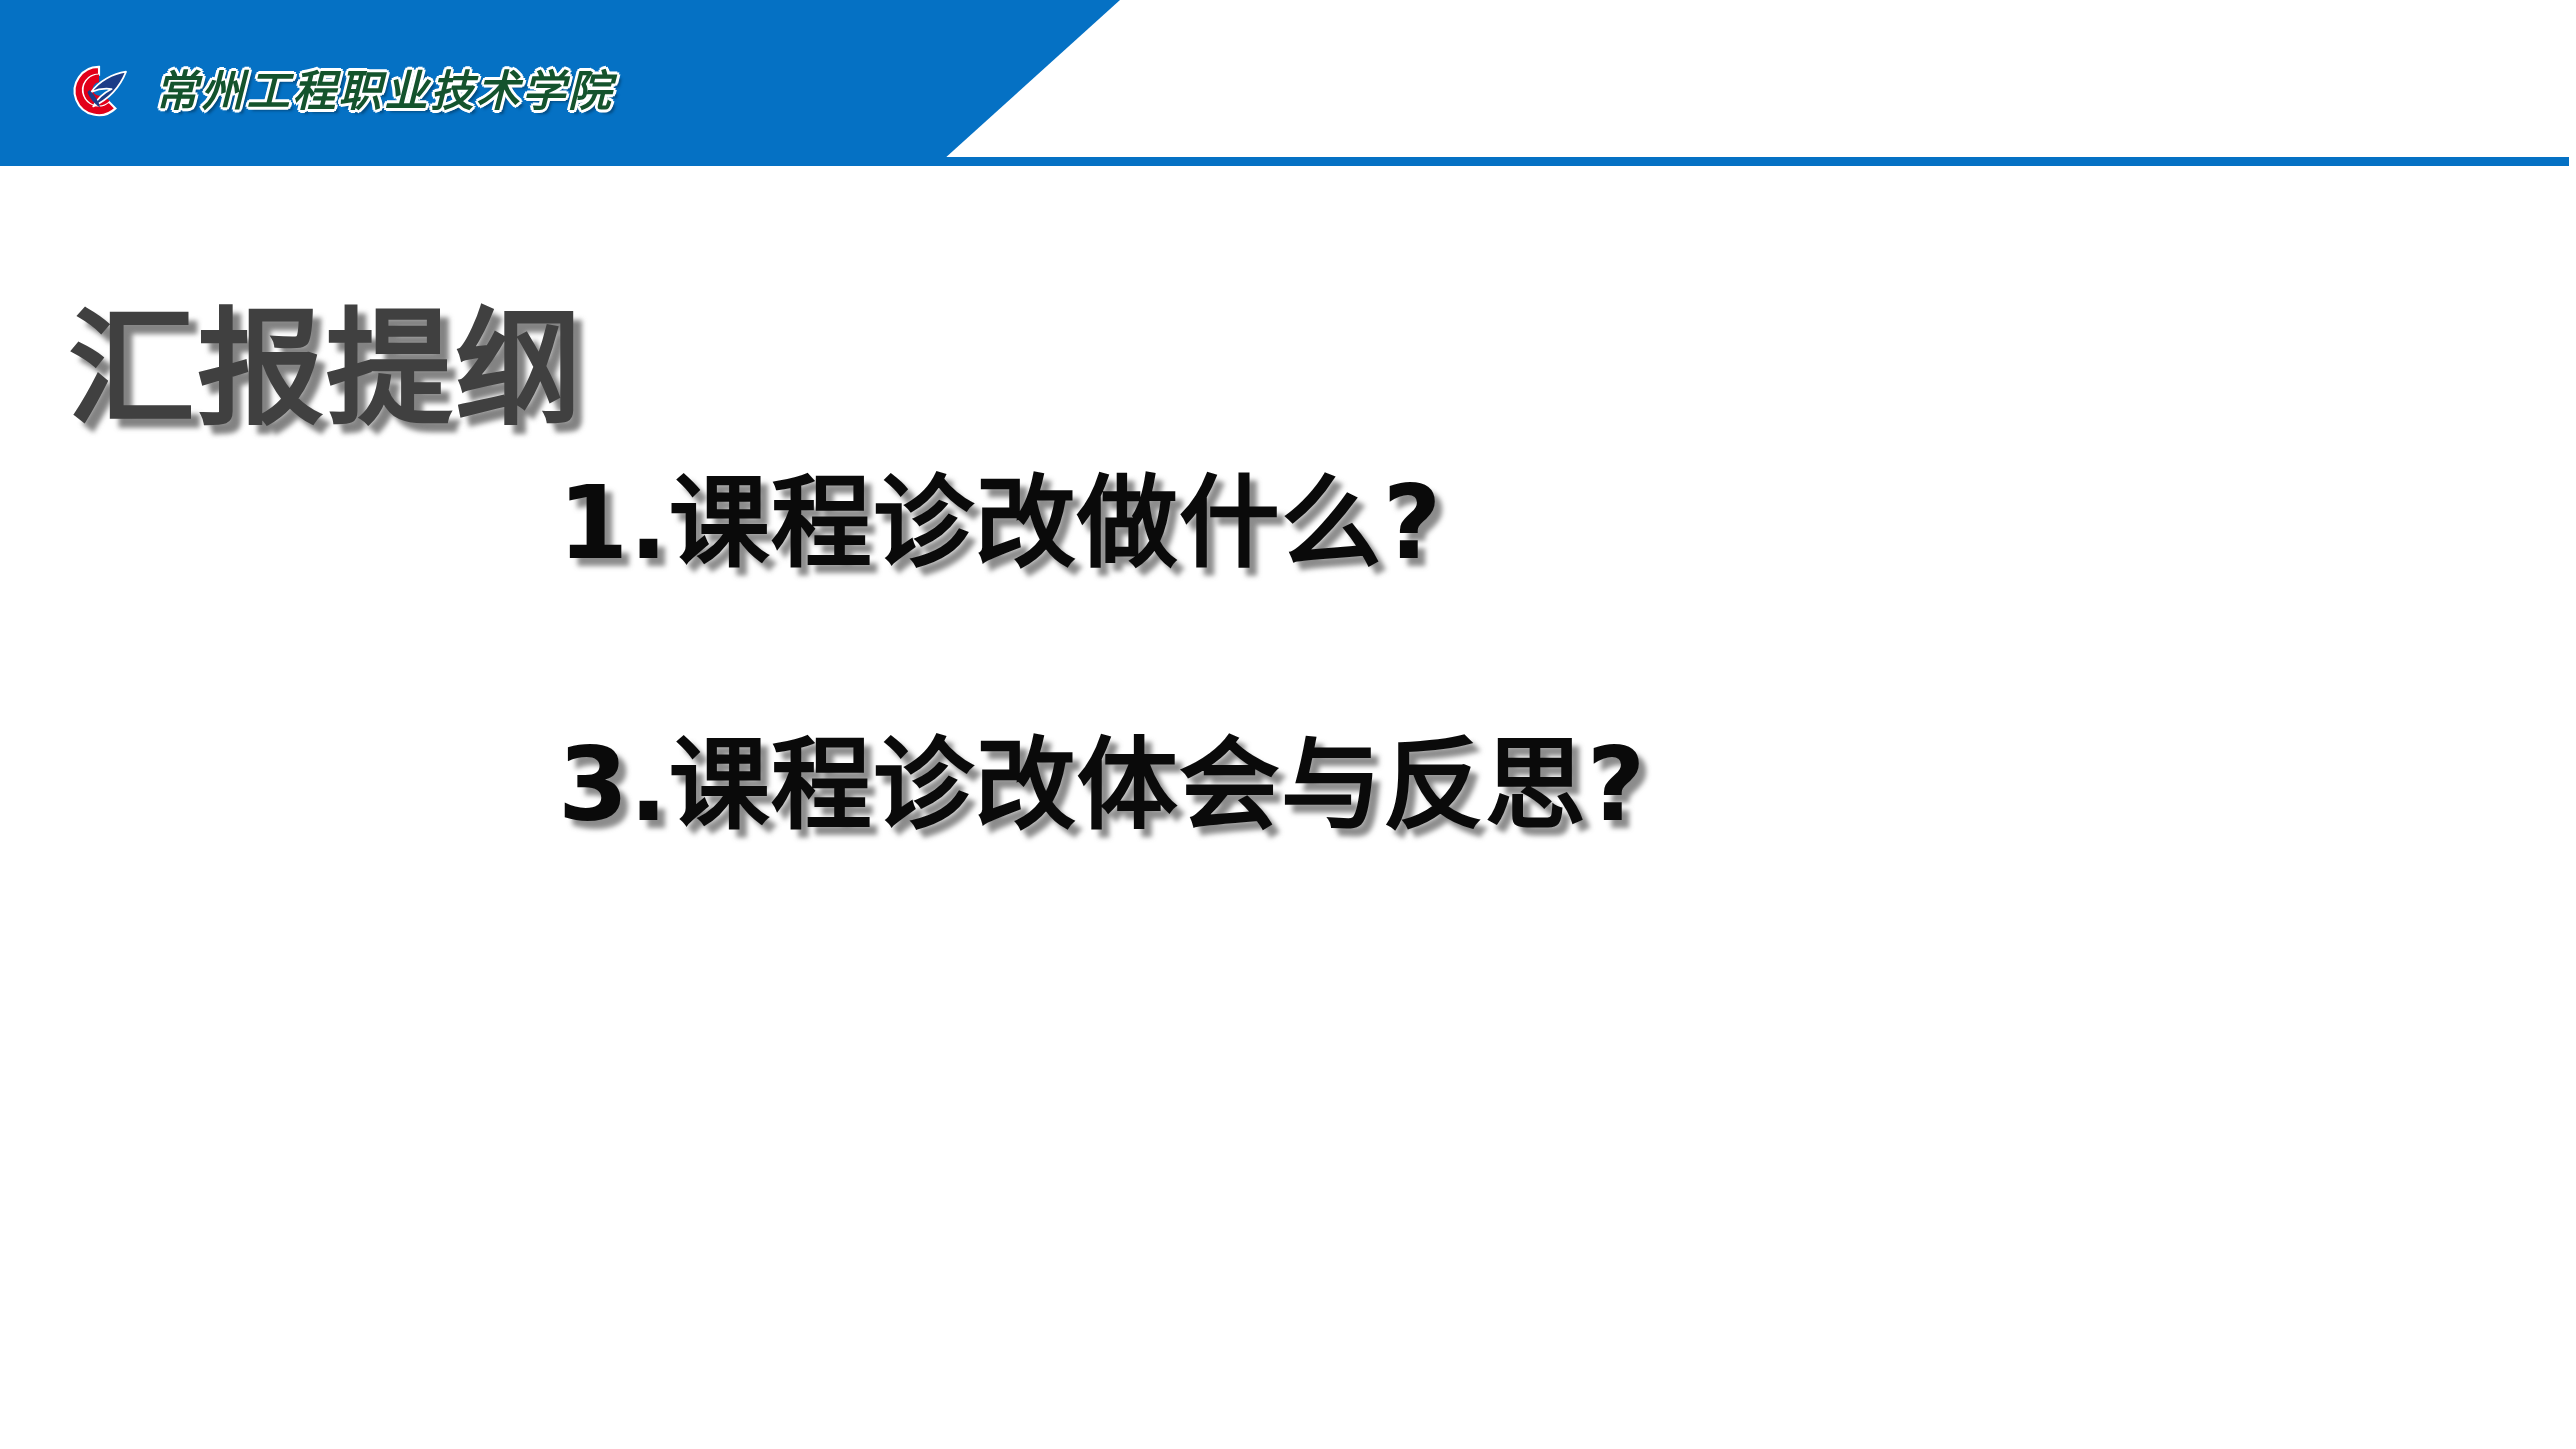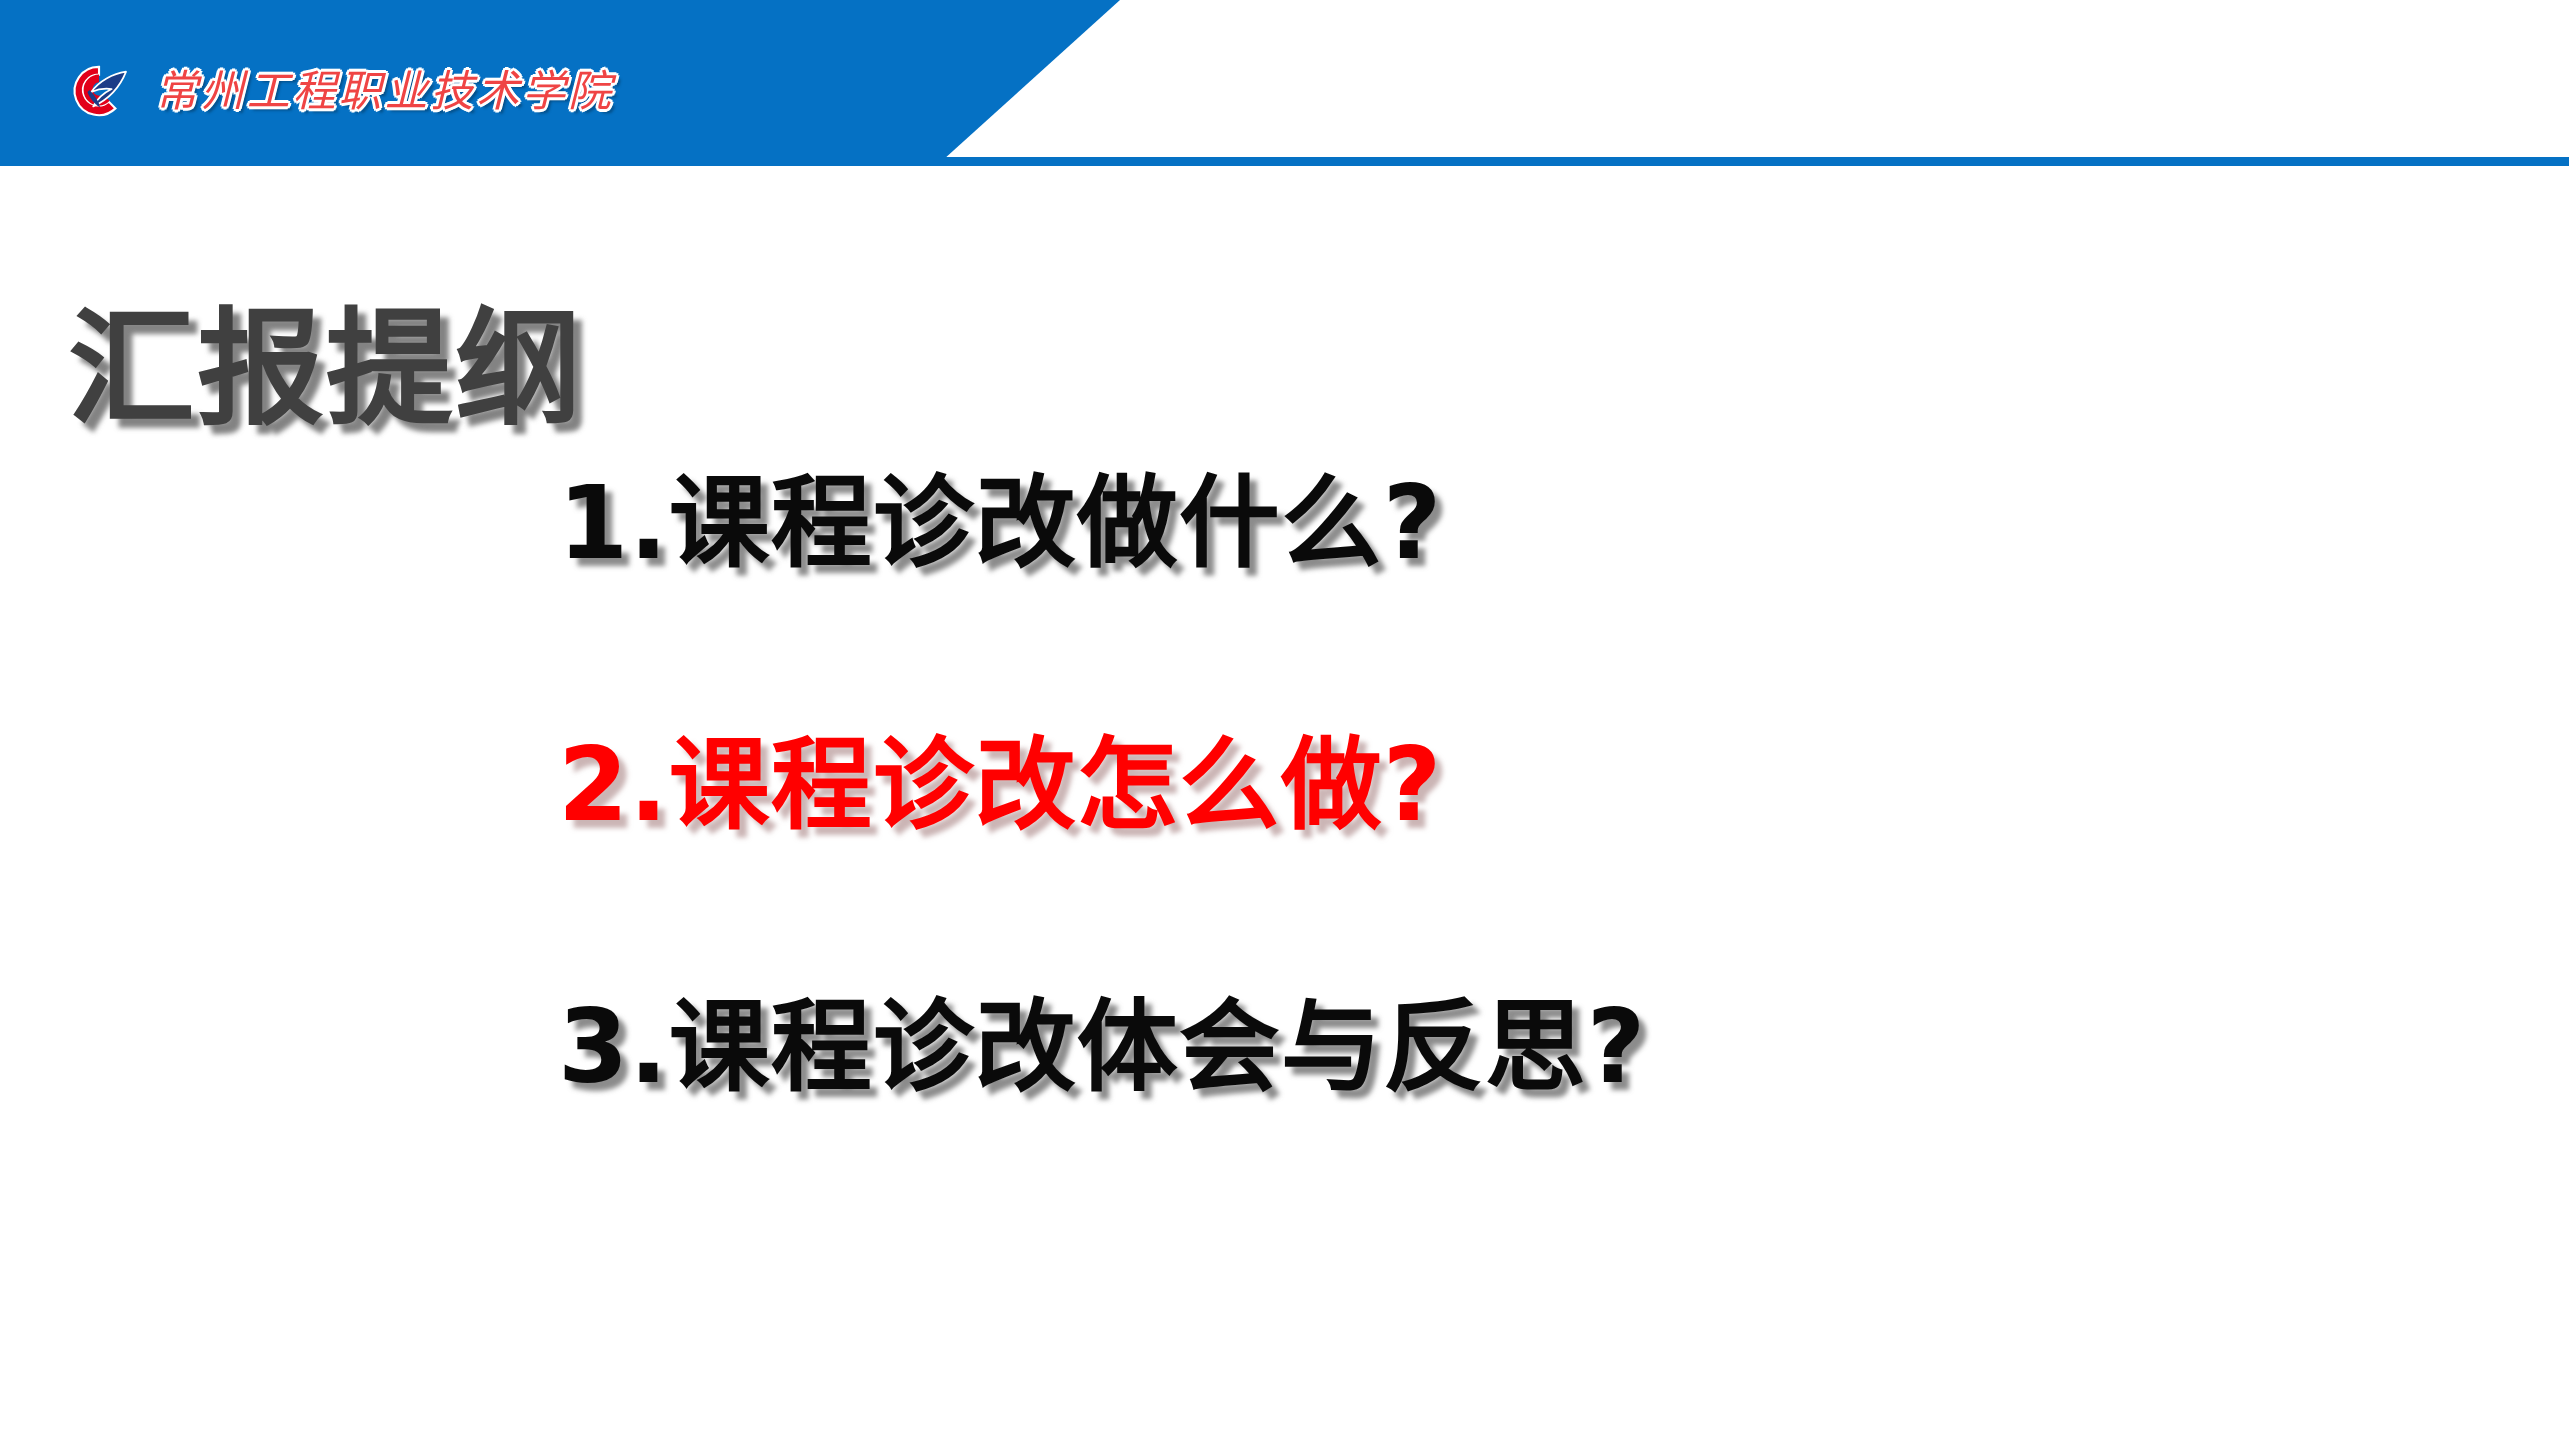--- a/index.html
+++ b/index.html
@@ -60,25 +60,25 @@
     width: 60px;
     height: 56px;
     flex: 0 0 auto;
     display: block;
   }
 
   .logo-wordmark {
     margin-left: 25px;
     font-family: "DejaVu Serif", "Liberation Serif", serif;
     font-size: 43px;
-    font-weight: 400;
+    font-weight: 700;
     font-style: italic;
     line-height: 1;
     letter-spacing: 2.9px;
-    color: #ef4444;
+    color: #14532d;
     white-space: nowrap;
     
     text-shadow:
       -1.9px -1.9px 0 #ffffff,  1.9px -1.9px 0 #ffffff,
       -1.9px  1.9px 0 #ffffff,  1.9px  1.9px 0 #ffffff,
       -2.9px  0   0 #ffffff,  2.9px  0   0 #ffffff,
        0   -2.9px 0 #ffffff,  0    2.9px 0 #ffffff,
        3.9px  3.9px 2.9px rgba(0,0,0,0.35);
   }
 
@@ -142,18 +142,17 @@
       <path d="M58 9 C44 11 30 19 22 30 C29 27 36 26 43 27 C35 31 28 37 24 45 C35 40 50 29 58 9 Z" fill="#1B3C87" stroke="#FFFFFF" stroke-width="1.8" stroke-linejoin="round"></path>
       <path d="M20 28 C26 34 30 40 31 46 C25 42 20 36 18 30 Z" fill="#1B3C87"></path>
     </svg>
     <span class="logo-wordmark">常州工程职业技术学院</span>
   </div>
 
   <h1 class="slide-title">汇报提纲</h1>
 
   <div class="outline-list">
     <div class="outline-item">1.课程诊改做什么?</div>
-    <div class="outline-item accent">2.课程诊改怎么做?</div>
     <div class="outline-item">3.课程诊改体会与反思?</div>
   </div>
 
 </div>
 
 
 </body></html>

